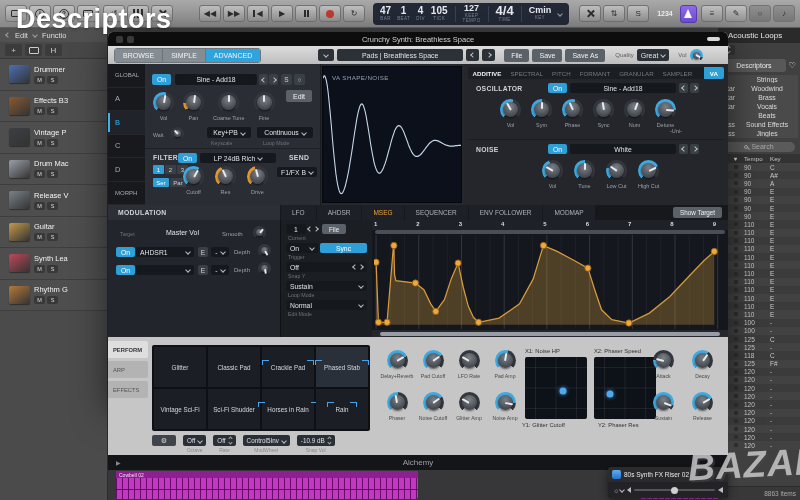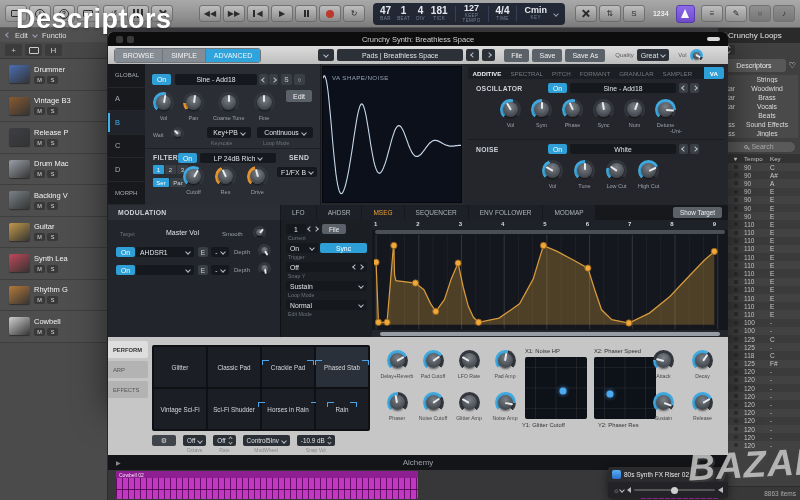--- a/index.html
+++ b/index.html
@@ -235,33 +235,33 @@
         </div>
       <div class="blk">
           <span class="num">1</span>
           <span class="lbl">BEAT</span>
         </div>
       <div class="blk">
           <span class="num">4</span>
           <span class="lbl">DIV</span>
         </div>
       <div class="blk">
-          <span class="num">181</span>
+          <span class="num">105</span>
           <span class="lbl">TICK</span>
         </div>
     </div>
     <div class="sep"></div>
     <div class="blk">
         <span class="num" style="font-size:9px">127</span>
         <span class="lbl">KEEP</span>
         <span class="lbl">TEMPO</span>
       </div>
     <div class="sep"></div>
     <div class="blk">
-        <span class="num" style="font-size:10px">4/4</span>
+        <span class="num" style="font-size:13px">4/4</span>
         <span class="lbl">TIME</span>
       </div>
     <div class="sep"></div>
     <div class="blk">
         <span class="num" style="font-size:9px">Cmin</span>
         <span class="lbl">KEY</span>
       </div>
     <span class="chev"></span>
   </div>
   <div class="tbgrp" style="margin-left:6px;">
@@ -307,32 +307,32 @@
           <span class="ms">
             <span>M</span>
             <span>S</span>
           </span>
         </span>
       </div>
       <div class="track" style="--c: #8a5a30;">
 
         <span class="ticon"></span>
         <span class="tmeta">
-          <span class="tname">Vintage B3</span>
+          <span class="tname">Effects B3</span>
           <span class="ms">
             <span>M</span>
             <span>S</span>
           </span>
         </span>
       </div>
       <div class="track" style="--c: #3d3f44;">
 
         <span class="ticon"></span>
         <span class="tmeta">
-          <span class="tname">Release P</span>
+          <span class="tname">Vintage P</span>
           <span class="ms">
             <span>M</span>
             <span>S</span>
           </span>
         </span>
       </div>
       <div class="track" style="--c: #9aa0a8;">
 
         <span class="ticon"></span>
         <span class="tmeta">
@@ -340,21 +340,21 @@
           <span class="ms">
             <span>M</span>
             <span>S</span>
           </span>
         </span>
       </div>
       <div class="track" style="--c: #7a8288;">
 
         <span class="ticon"></span>
         <span class="tmeta">
-          <span class="tname">Backing V</span>
+          <span class="tname">Release V</span>
           <span class="ms">
             <span>M</span>
             <span>S</span>
           </span>
         </span>
       </div>
       <div class="track" style="--c: #c29a4a;">
 
         <span class="ticon"></span>
         <span class="tmeta">
@@ -380,36 +380,25 @@
 
         <span class="ticon"></span>
         <span class="tmeta">
           <span class="tname">Rhythm G</span>
           <span class="ms">
             <span>M</span>
             <span>S</span>
           </span>
         </span>
       </div>
-      <div class="track" style="--c: #d0d0d0;">
-
-        <span class="ticon"></span>
-        <span class="tmeta">
-          <span class="tname">Cowbell</span>
-          <span class="ms">
-            <span>M</span>
-            <span>S</span>
-          </span>
-        </span>
-      </div>
     </div>
 </aside>
 
 <aside class="loops">
-  <div class="lp-title">Crunchy Loops</div>
+  <div class="lp-title">Acoustic Loops</div>
   <div class="lp-step">
       <div class="box">
         <i class="u"></i>
         <i class="d"></i>
       </div>
     </div>
   <div class="lp-desc">
     <div class="btn">Descriptors</div>
     <span class="heart">♡</span>
   </div>

